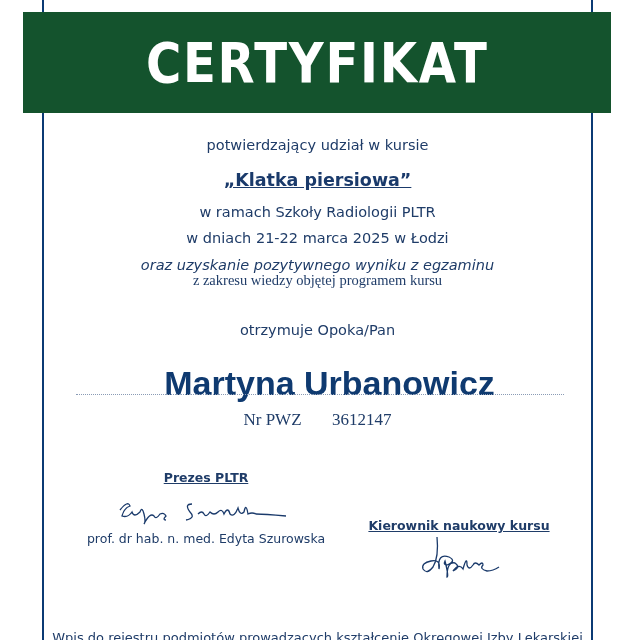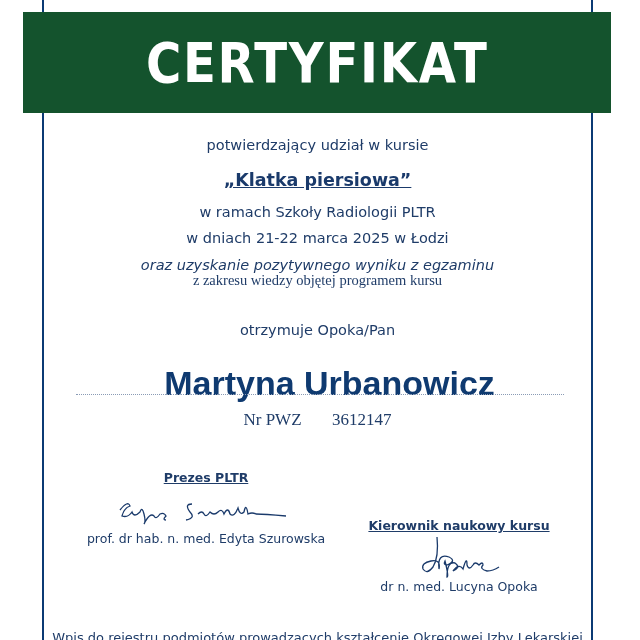--- a/index.html
+++ b/index.html
@@ -63,16 +63,15 @@
   <div class="sig-name">prof. dr hab. n. med. Edyta Szurowska</div>
 </div>
 
 <div class="sig-col" style="left:339px; top:470px;margin-top:48px;">
   <div class="sig-role">Kierownik naukowy kursu</div>
   <div class="sig-img">
     <svg width="120" height="46" viewBox="0 0 120 46">
       <path d="M38 4 q2 20 -4 30 q-6 8 -10 2 q-2 -6 8 -8 q10 -2 8 8 q-2 -16 10 -12 q8 4 -2 8 q-4 0 -2 -4 q4 16 2 16 q0 -16 8 -14 q6 4 -2 8 q6 -8 10 -2 q4 -14 4 -4 q2 6 6 0 q2 -4 6 0 q4 -4 4 0 q-4 4 4 6 q6 0 12 -4" fill="none" stroke="#1a3a6b" stroke-width="1.3"></path>
     </svg>
   </div>
-  <div class="sig-name">dr n. med. Lucyna Opoka</div>
 </div>
 
 <div class="center footer" style="top:630px;">Wpis do rejestru podmiotów prowadzących kształcenie Okręgowej Izby Lekarskiej</div>
 
 </body></html>

